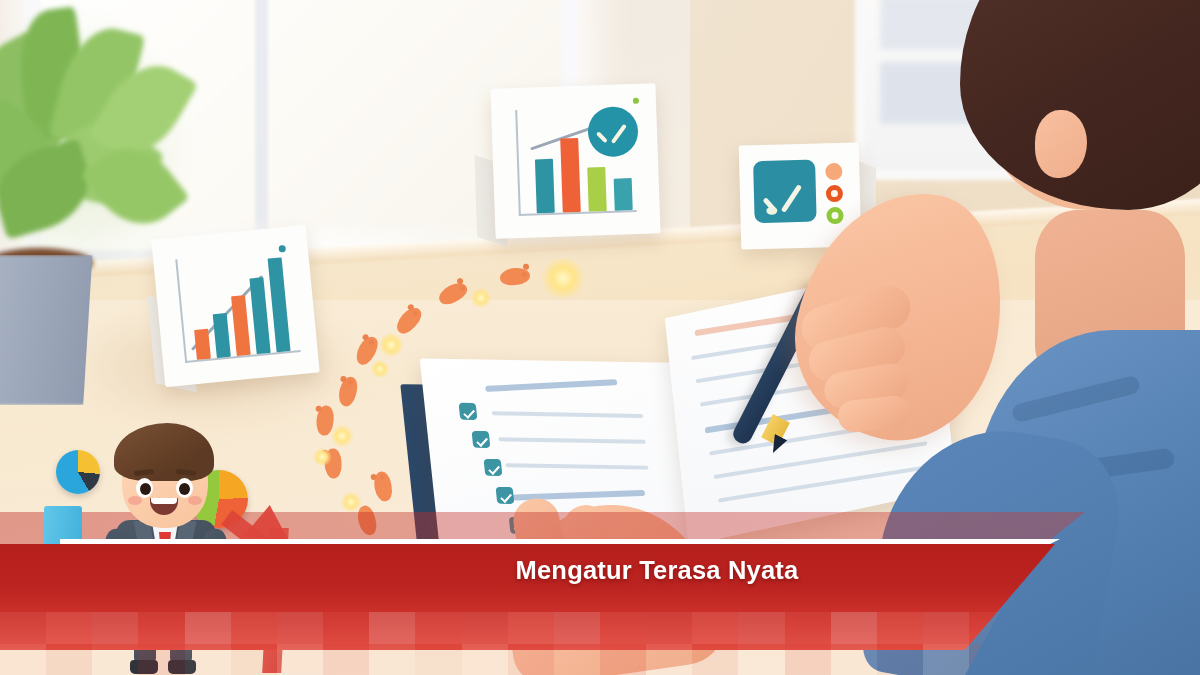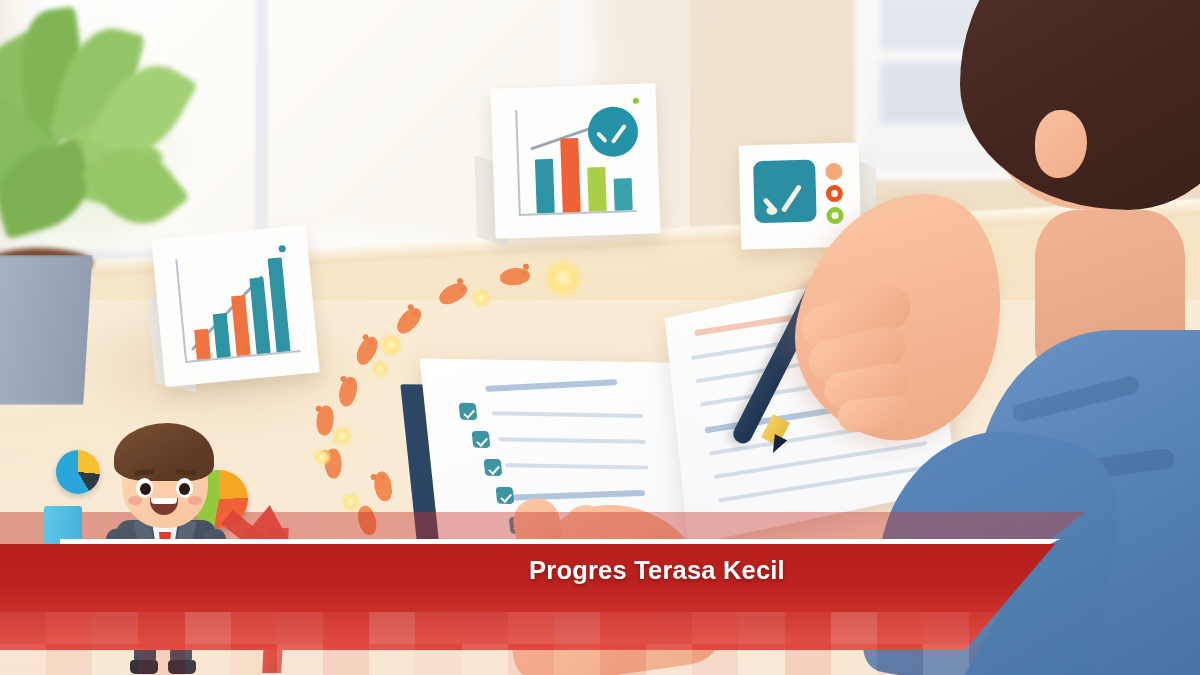--- a/index.html
+++ b/index.html
@@ -422,21 +422,21 @@
 
   <div>
     <div class="arrow-diag"></div>
     <div class="arrow-shaft"></div>
     <div class="arrow-head"></div>
   </div>
 
   <div class="banner"></div>
   <div class="banner-topline"></div>
   <div class="banner-title">
-    <div>Progres Terasa Kecil</div>
+    <div>Mengatur Terasa Nyata</div>
   </div>
 
   <div class="mosaic" id="mosaic">
       <div class="mq" style="left: 0px; top: 0px; width: 46.1538px; height: 31.5px; background: rgb(255, 255, 255); opacity: 0.18;"></div>
       <div class="mq" style="left: 46.1538px; top: 0px; width: 46.1538px; height: 31.5px; background: rgb(255, 179, 166); opacity: 0.46;"></div>
       <div class="mq" style="left: 92.3077px; top: 0px; width: 46.1538px; height: 31.5px; background: rgb(255, 255, 255); opacity: 0.34;"></div>
       <div class="mq" style="left: 138.462px; top: 0px; width: 46.1538px; height: 31.5px; background: rgb(255, 179, 166); opacity: 0.23;"></div>
       <div class="mq" style="left: 184.615px; top: 0px; width: 46.1538px; height: 31.5px; background: rgb(255, 255, 255); opacity: 0.51;"></div>
       <div class="mq" style="left: 230.769px; top: 0px; width: 46.1538px; height: 31.5px; background: rgb(255, 179, 166); opacity: 0.4;"></div>
       <div class="mq" style="left: 276.923px; top: 0px; width: 46.1538px; height: 31.5px; background: rgb(255, 255, 255); opacity: 0.29;"></div>

